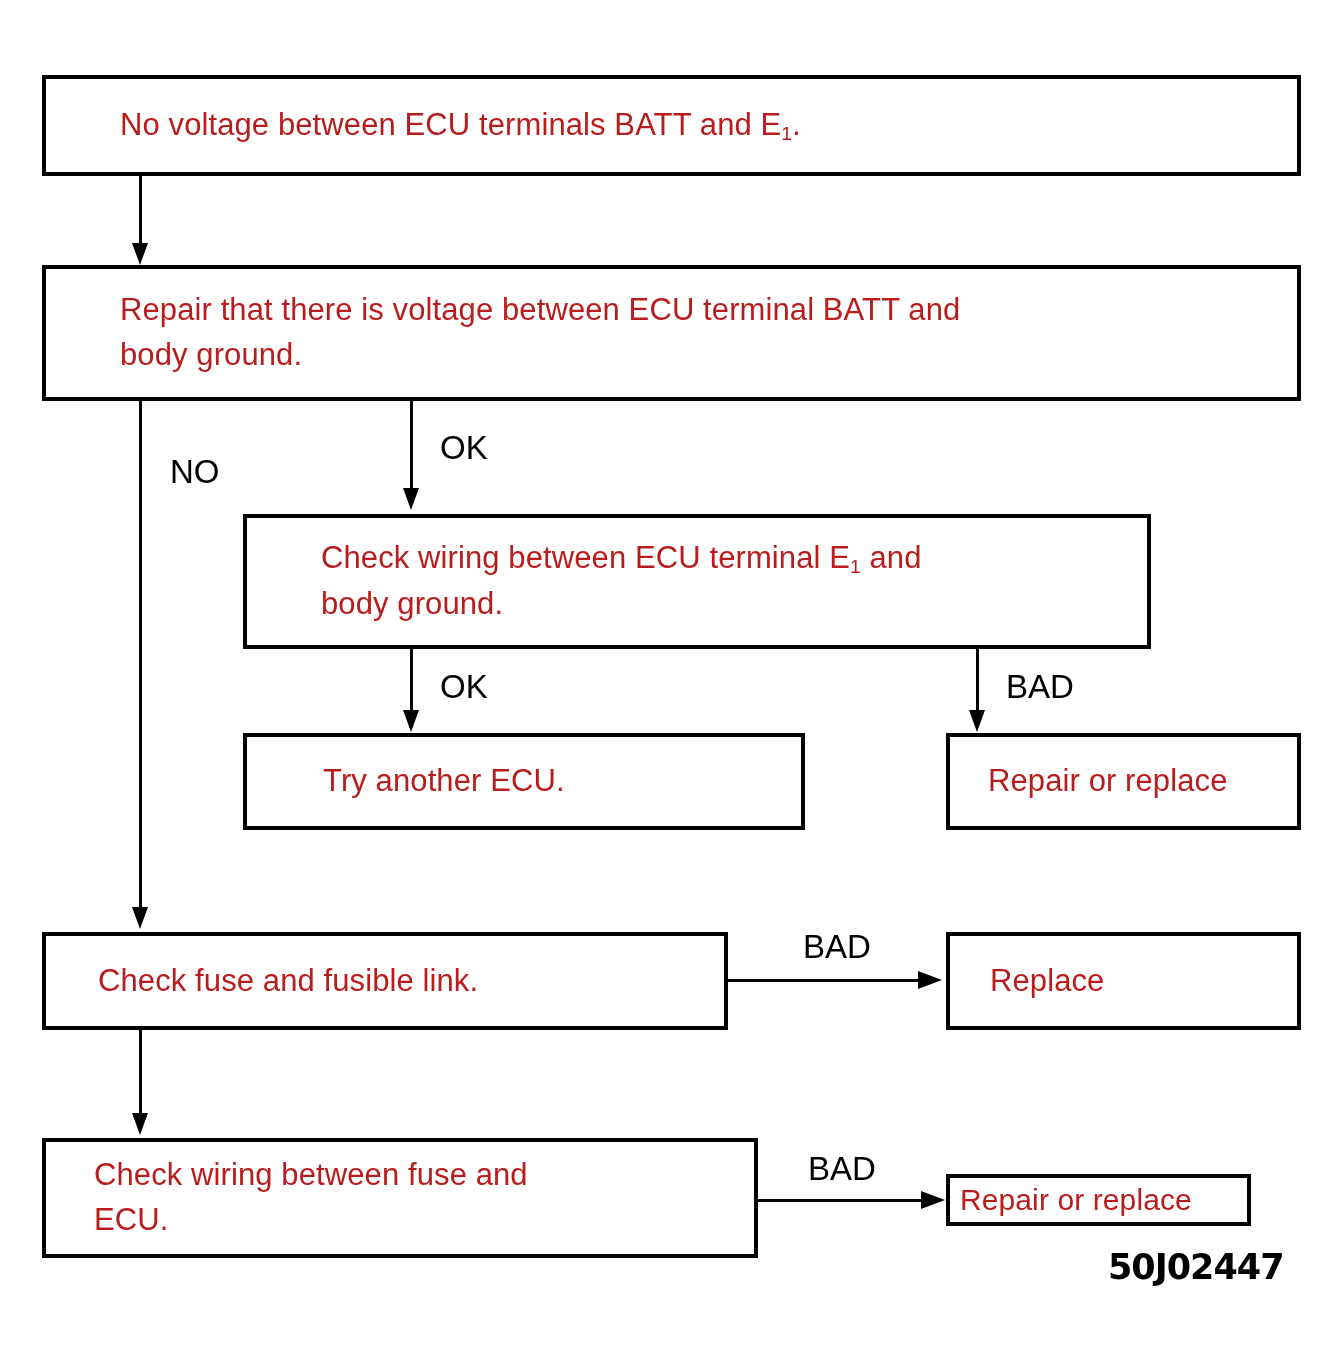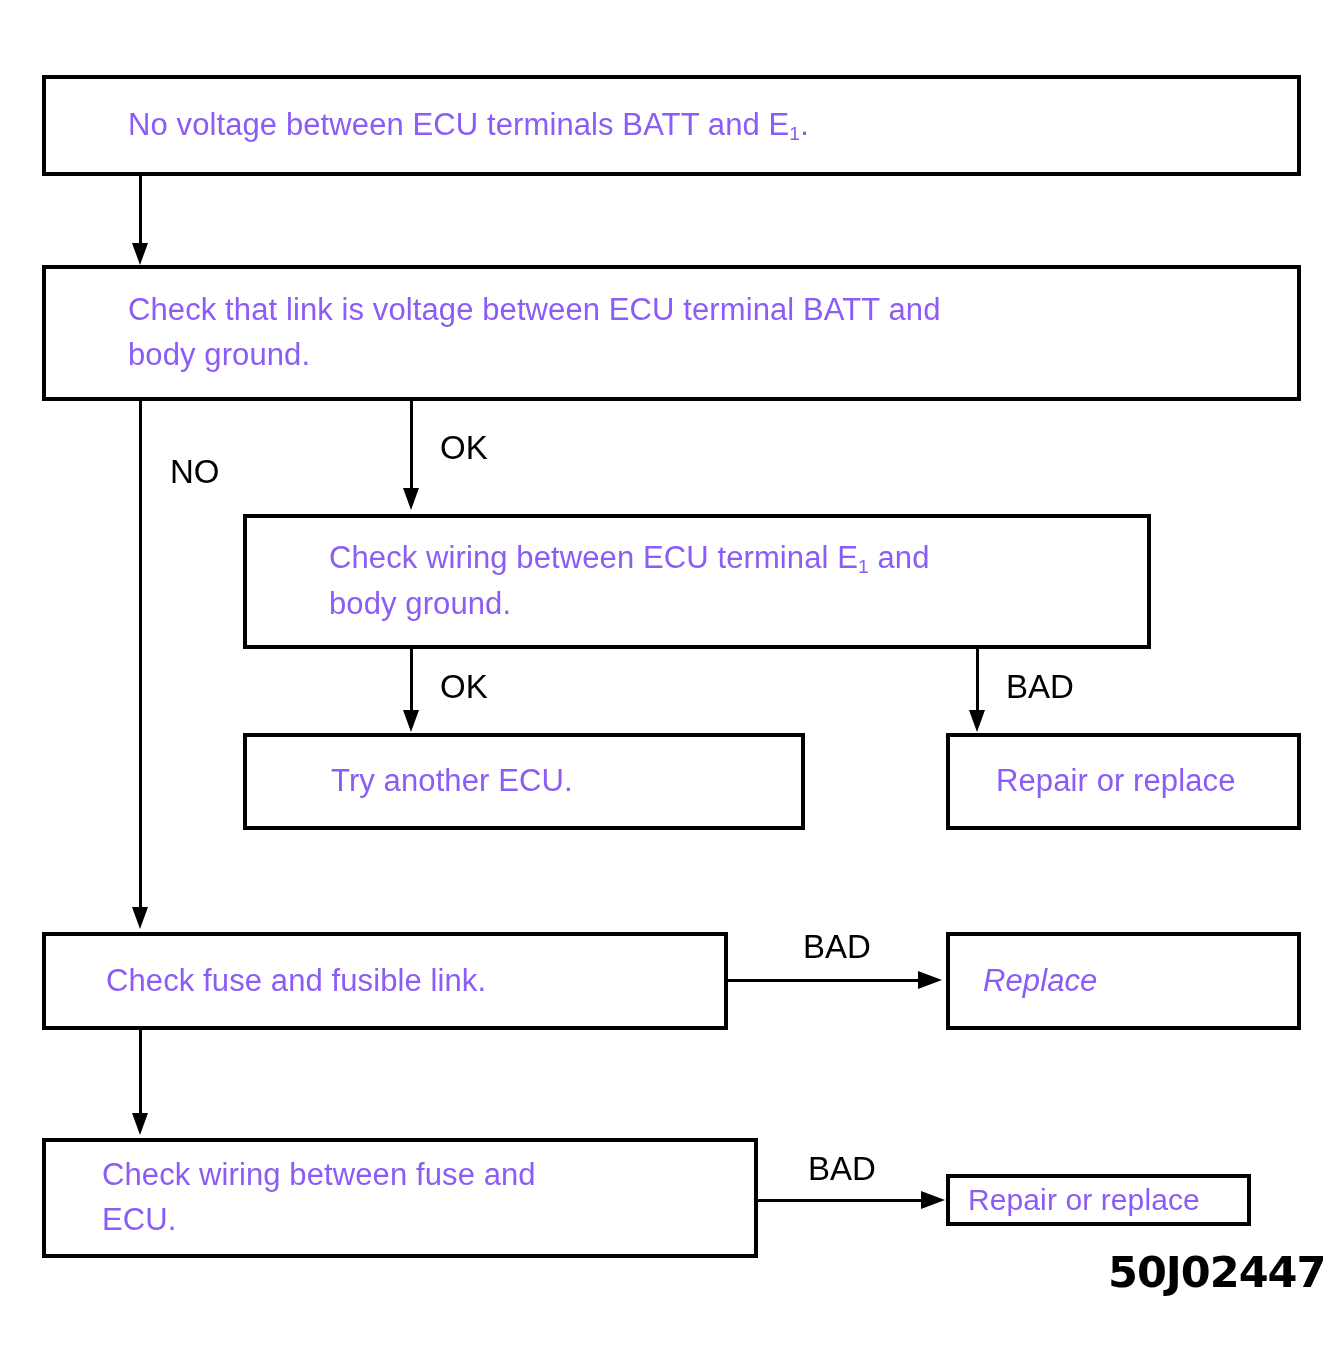--- a/index.html
+++ b/index.html
@@ -20,24 +20,23 @@
     box-sizing: border-box;
     border: 4px solid #000000;
     background: #ffffff;
     display: flex;
     align-items: center;
   }
   .node .txt {
     display: block;
     font-size: 31px;
     line-height: 1.45;
-    color: #8b5cf6;
+    color: #b91c1c;
     letter-spacing: 0.1px;
     white-space: pre-line;
-    margin-left: 8px;
   }
   
   #node-no-voltage   { left: 42px;  top: 75px;   width: 1259px; height: 101px; }
   #node-no-voltage .txt { padding-left: 74px; }
 
   #node-check-batt   { left: 42px;  top: 265px;  width: 1259px; height: 136px; }
   #node-check-batt .txt { padding-left: 74px; }
 
   #node-check-e1     { left: 243px; top: 514px;  width: 908px; height: 135px; }
   #node-check-e1 .txt { padding-left: 74px; }
@@ -45,21 +44,21 @@
   #node-try-ecu      { left: 243px; top: 733px;  width: 562px;  height: 97px; }
   #node-try-ecu .txt { padding-left: 76px; }
 
   #node-repair-1     { left: 946px; top: 733px;  width: 355px;  height: 97px; }
   #node-repair-1 .txt { padding-left: 38px; }
 
   #node-check-fuse   { left: 42px;  top: 932px;  width: 686px;  height: 98px; }
   #node-check-fuse .txt { padding-left: 52px; }
 
   #node-replace      { left: 946px; top: 932px;  width: 355px;  height: 98px; }
-  #node-replace .txt { padding-left: 25px; font-style: italic; }
+  #node-replace .txt { padding-left: 40px; }
 
   #node-check-wiring-fuse { left: 42px; top: 1138px; width: 716px; height: 120px; }
   #node-check-wiring-fuse .txt { padding-left: 48px; }
 
   #node-repair-2     { left: 946px; top: 1174px; width: 305px;  height: 52px; border-width: 4px; }
   #node-repair-2 .txt { padding-left: 10px; font-size: 30px; }
 
   
   .vline {
     position: absolute;
@@ -93,40 +92,40 @@
     color: #000000;
     font-family: "Liberation Sans", sans-serif;
     white-space: nowrap;
   }
   #figure-id {
     position: absolute;
     left: 1108px;
     top: 1247px;
     font-family: "DejaVu Sans", sans-serif;
     font-weight: bold;
-    font-size: 43px;
+    font-size: 35px;
     letter-spacing: -1px;
     color: #000000;
   }
   .sub { font-size: 0.62em; vertical-align: -0.28em; }
 </style>
 </head>
 <body>
 
 <div id="page">
 
   <div class="node" id="node-no-voltage">
     <span class="txt">No voltage between ECU terminals BATT and E<span class="sub">1</span>.</span>
   </div>
 
   <div class="vline" style="left:139px; top:176px; height:70px;"></div>
   <div class="arrow-down" style="left:132px; top:243px;"></div>
 
   <div class="node" id="node-check-batt">
-    <span class="txt">Check that link is voltage between ECU terminal BATT and
+    <span class="txt">Repair that there is voltage between ECU terminal BATT and
 body ground.</span>
   </div>
 
   <div class="vline" style="left:139px; top:401px; height:508px;"></div>
   <div class="arrow-down" style="left:132px; top:907px;"></div>
   <div class="edge-label" style="left:170px; top:453px;">NO</div>
 
   <div class="vline" style="left:410px; top:401px; height:89px;"></div>
   <div class="arrow-down" style="left:403px; top:488px;"></div>
   <div class="edge-label" style="left:440px; top:429px;">OK</div>

